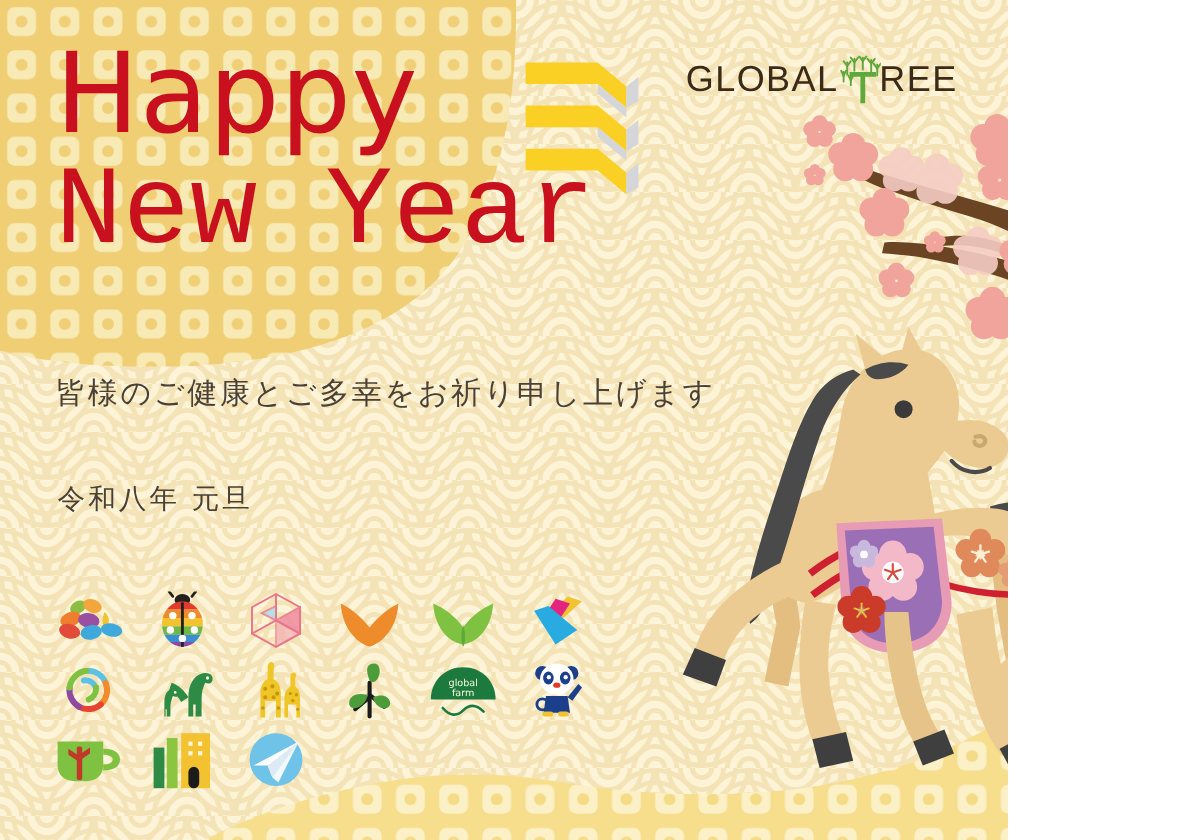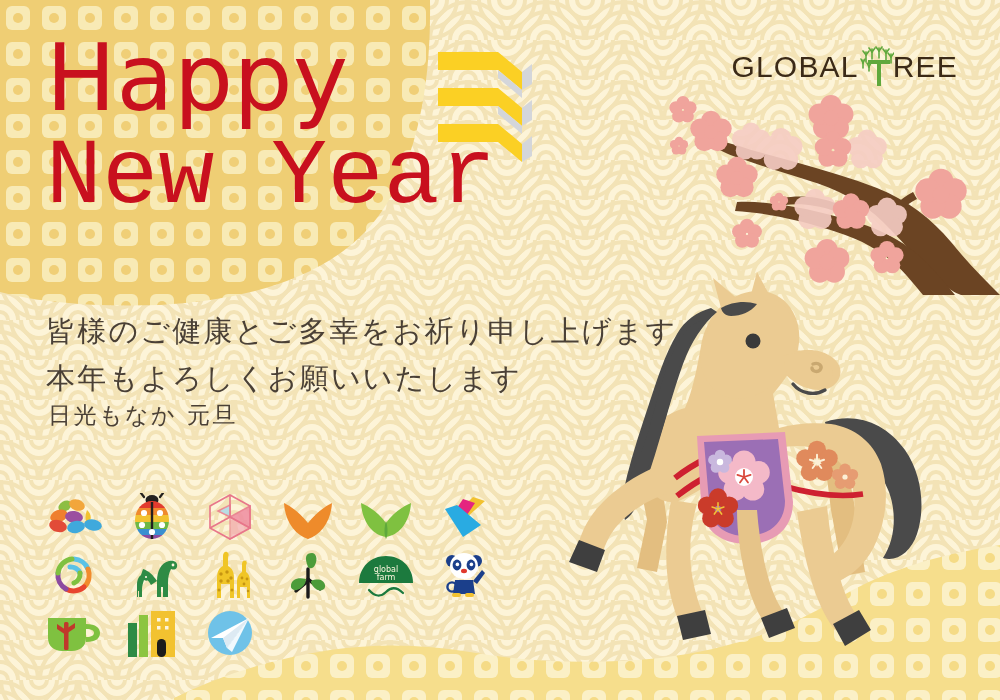--- a/index.html
+++ b/index.html
@@ -2,21 +2,21 @@
 <html><head>
 <meta charset="utf-8">
 <style>
   html, body {
     margin: 0;
     padding: 0;
     background: #ffffff;
   }
   #card {
     position: relative;
-    width: 1000px;
+    width: 840px;
     height: 700px;
     overflow: hidden;
     background: #fdf6dc;
     font-family: "Liberation Sans", sans-serif;
   }
 
   
   .layer {
     position: absolute;
     inset: 0;
@@ -79,21 +79,21 @@
   
   #greeting {
     position: absolute;
     left: 46px;
     top: 308px;
     z-index: 6;
   }
   #greeting .g-line {
     display: block;
     font-family: "DejaVu Serif", serif;
-    font-size: 29px;
+    font-size: 25px;
     letter-spacing: 2.2px;
     color: #4a4036;
     line-height: 1.62;
     white-space: nowrap;
   }
   #date-line {
     position: absolute;
     left: 48px;
     top: 400px;
     z-index: 6;
@@ -253,23 +253,22 @@
           <path d="M9,21 L11,17"></path>
       </g>
 
       <path d="M8,14 L30,14 L30,18 L21,18 L21,40 L17,40 L17,18 L8,18 Z" fill="#5FA83C"></path>
     </svg>
     <span class="brand-text">REE</span>
   </div>
 
   <div id="greeting">
     <span class="g-line">皆様のご健康とご多幸をお祈り申し上げます</span>
-    <span class="g-line">本年もよろしくお願いいたします</span>
   </div>
-  <div id="date-line">日光もなか 元旦</div>
+  <div id="date-line">令和八年 元旦</div>
 
   <svg id="sakura-branch" width="348" height="205" viewBox="0 0 348 205">
     <g fill="#6B4423">
       <path d="M345,205 C330,190 312,172 296,152 C276,128 252,110 222,98 C196,88 168,80 140,72
                C122,67 102,62 84,56 C80,55 74,53 70,52 L63,59 C70,63 80,67 90,70
                C110,77 132,84 152,90 C182,99 208,112 228,132 C246,150 264,170 282,188
                C292,198 300,203 306,205 Z"></path>
       <path d="M300,205 C288,190 276,176 262,164 C246,150 226,140 204,133
                C182,126 158,120 134,116 C116,113 98,111 82,112 L80,121
                C96,122 114,124 130,128 C154,133 178,140 198,148

